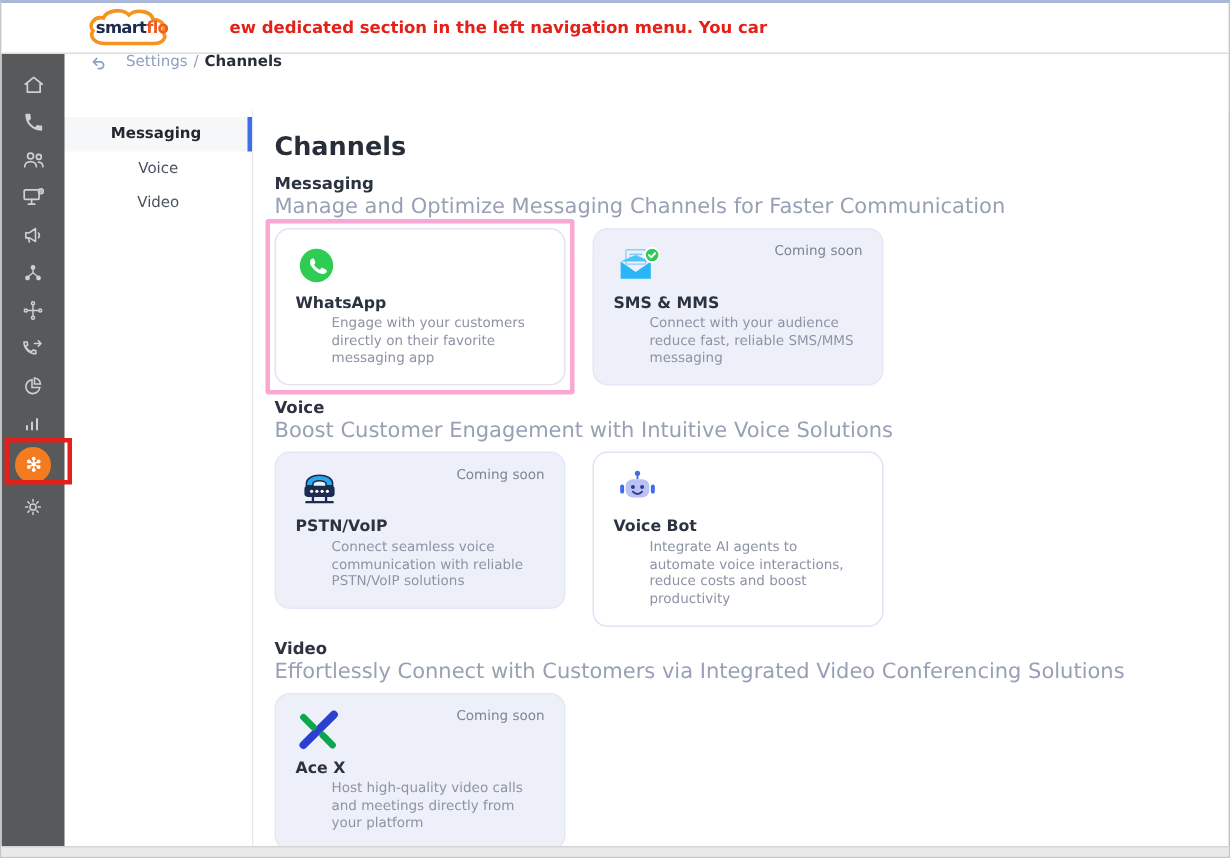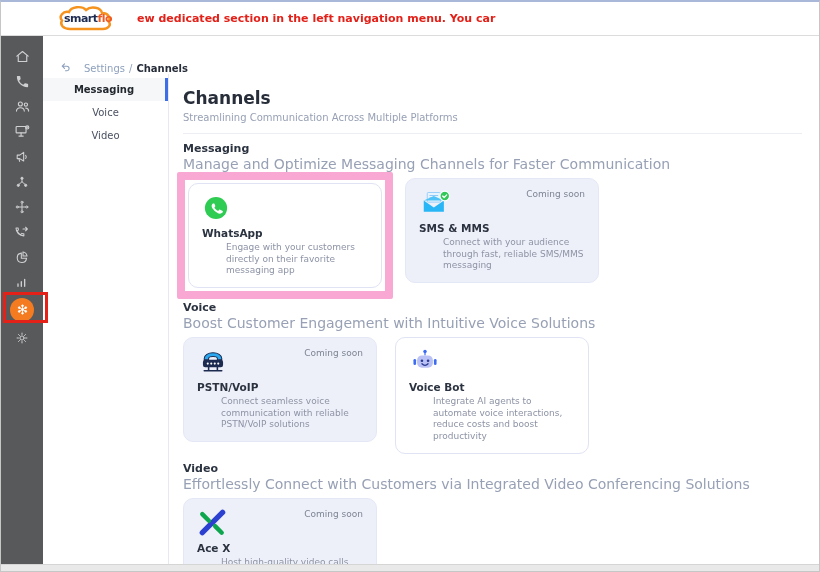--- a/index.html
+++ b/index.html
@@ -8,36 +8,36 @@
            border:1px solid #c6c6c6; border-top:2px solid #a9b8d8; }
 
   
   .header{ position:absolute; left:0; top:0; right:0; height:34px; background:#fff;
            border-bottom:1px solid #dcdcdc; display:flex; align-items:center; z-index:6;padding-left:40px; }
   .logo{ position:relative; width:66px; height:30px; margin-left:14px; flex:0 0 auto; }
   .logo svg{ position:absolute; inset:0; }
   .logo-text{ position:absolute; left:0; right:0; top:8px; text-align:center;
               font-size:11px; font-weight:bold; letter-spacing:-0.5px; }
   .logo-text .p1{ color:#1d2b50; } .logo-text .p2{ color:#f05a22; }
-  .notice{ margin-left:16px; color:#e32119; font-weight:bold; font-size:11px; }
+  .notice{ margin-left:32px; color:#e32119; font-weight:bold; font-size:11px; }
 
   
   .sidebar{ position:absolute; left:0; top:34px; width:42px; bottom:7px; background:#58595b;
             z-index:5; padding-top:8px; }
   .s-item{ height:25px; display:flex; align-items:center; justify-content:center; cursor:pointer; }
   .s-item svg{ display:block; }
   .hub-item{ position:relative; height:31px; }
   .hub-badge{ width:24px; height:24px; border-radius:50%; background:#f47b20;
               display:flex; align-items:center; justify-content:center; }
   .red-frame{ position:absolute; left:2px; top:-2px; width:45px; height:31px;
               border:3px solid #e32119; z-index:7; pointer-events:none; }
 
   
   .breadcrumb{ position:absolute; left:42px; top:34px; right:0; height:38px; background:#fff;
-               display:flex; align-items:flex-end; padding-left:16px; font-size:10px; }
+               display:flex; align-items:flex-start; padding-left:16px; font-size:10px; }
   .bc-back{ display:flex; align-items:center; margin-right:12px; cursor:pointer; }
   .bc-parent{ color:#8da0bd; cursor:pointer; }
   .bc-sep{ color:#8da0bd; margin:0 4px; }
   .bc-current{ color:#272e3a; font-weight:bold; }
 
   
   .subnav{ position:absolute; left:42px; top:72px; width:126px; bottom:7px; background:#fff;
            border-right:1px solid #e7e9f0; padding-top:4px; }
   .subnav-item{ height:23px; line-height:23px; text-align:center; font-size:10px;
                 color:#4a5160; cursor:pointer; }
@@ -53,21 +53,21 @@
   .sec-title{ font-size:11px; font-weight:bold; color:#2b3340; }
   .sec-desc{ font-size:14px; color:#97a0b4; margin:1px 0 6px; }
   .card-row{ display:flex; gap:18px; align-items:flex-start; }
   .card{ width:194px; min-height:96px; border-radius:10px; padding:10px 13px; position:relative;
          background:#fff; border:1px solid #dfe3f4; cursor:pointer; }
   .card.muted{ background:#eef0f9; border-color:#e4e7f6; cursor:default; }
   .badge{ position:absolute; top:10px; right:13px; font-size:9px; color:#7c8493; }
   .card-icon{ height:28px; margin-bottom:5px; }
   .card-title{ font-size:10.5px; font-weight:bold; color:#2b3340; margin-bottom:3px; }
   .card-desc{ font-size:9px; color:#8d93a5; line-height:1.3;margin-left:24px; }
-  .highlight-wrap{ border:8px solid #f9a8d4; padding:3px; margin:-6px; border-radius:2px; }
+  .highlight-wrap{ border:3px solid #f9a8d4; padding:3px; margin:-6px; border-radius:2px; }
 
   .bottom-strip{ position:absolute; left:0; right:0; bottom:0; height:7px; background:#e9e9e9;
                  border-top:1px solid #d5d5d5; z-index:8; }
 </style>
 </head>
 <body>
 
 <div class="window">
 
   <div class="header">
@@ -183,21 +183,20 @@
   </div>
 
   <div class="subnav">
     <div class="subnav-item active">Messaging</div>
     <div class="subnav-item">Voice</div>
     <div class="subnav-item">Video</div>
   </div>
 
   <div class="main">
     <div class="page-title">Channels</div>
-    <div class="page-sub">Streamlining Communication Across Multiple Platforms</div>
 
     <div class="section">
       <div class="sec-title">Messaging</div>
       <div class="sec-desc">Manage and Optimize Messaging Channels for Faster Communication</div>
       <div class="card-row">
         <div class="highlight-wrap">
           <div class="card">
             <div class="card-icon">
               <svg width="28" height="28" viewBox="0 0 34 34">
                   <circle cx="17" cy="17" r="13.5" fill="#2fcc54"></circle>
@@ -214,21 +213,21 @@
             <svg width="34" height="28" viewBox="0 0 38 32">
                 <rect x="9" y="4" width="15" height="11" rx="1" fill="#e8f4fd" stroke="#90caf9"></rect>
                 <path d="M12 7.5h9M12 10h6" stroke="#90caf9" stroke-width="1.2" stroke-linecap="round"></path>
                 <path d="M5 13l11.5-5L28 13" fill="#4fc3f7"></path>
                 <path d="M5 13v13h23V13l-11.5 8z" fill="#29b6f6"></path>
                 <circle cx="29" cy="8" r="5.5" fill="#34c759" stroke="#ffffff" stroke-width="1.4"></circle>
                 <path d="M26.6 8.1l1.7 1.7 2.9-3.1" stroke="#ffffff" stroke-width="1.5" fill="none" stroke-linecap="round" stroke-linejoin="round"></path>
               </svg>
           </div>
           <div class="card-title">SMS &amp; MMS</div>
-          <div class="card-desc">Connect with your audience through fast, reliable SMS/MMS messaging</div>
+          <div class="card-desc">Connect with your audience reduce fast, reliable SMS/MMS messaging</div>
         </div>
       </div>
     </div>
 
     <div class="section">
       <div class="sec-title">Voice</div>
       <div class="sec-desc">Boost Customer Engagement with Intuitive Voice Solutions</div>
       <div class="card-row">
         <div class="card muted">
           <span class="badge">Coming soon</span>

